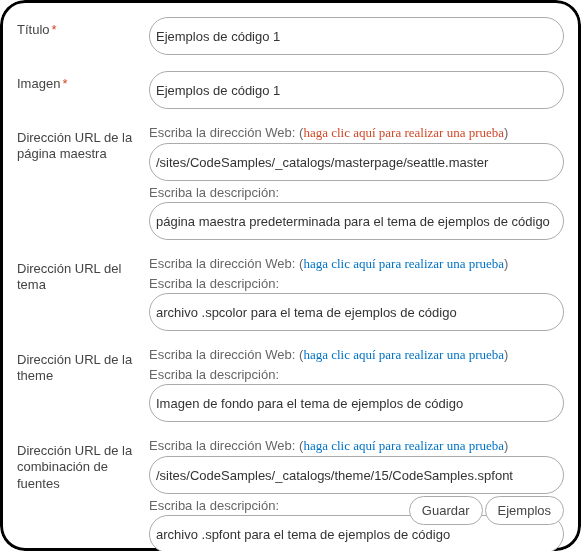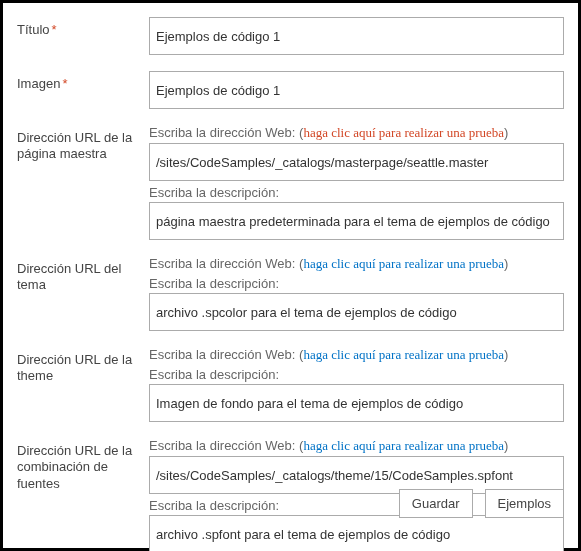--- a/index.html
+++ b/index.html
@@ -1,15 +1,15 @@
 <!DOCTYPE html>
 <html><head>
 <meta charset="utf-8">
 <style>
-  * { box-sizing: border-box; }
+  * { box-sizing: border-box; border-radius: 25px; }
   body {
     margin: 0;
     font-family: "Segoe UI", Arial, sans-serif;
     font-size: 13px;
     color: #333;
     background: #fff;
   }
   .frame {
     width: 581px;
     height: 551px;
@@ -56,23 +56,23 @@
     color: #333;
     background: #fff;
     height: 38px;
   }
   .small-input {
     width: 40px;
   }
   .button-row {
     position: absolute;
     right: 14px;
-    bottom: 30px;
+    bottom: 23px;
     display: flex;
-    gap: 12px;
+    gap: 2px;
   }
   button {
     border: 1px solid #ababab;
     background: #fff;
     padding: 6px 12px;
     font-family: inherit;
     font-size: 13px;
     color: #444;
     cursor: pointer;
     min-width: 70px;

